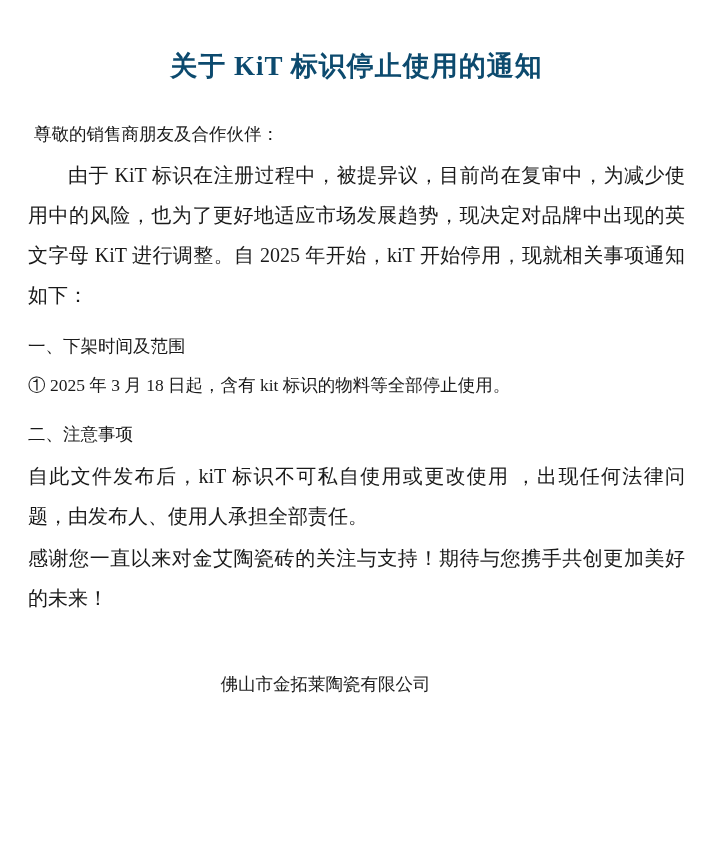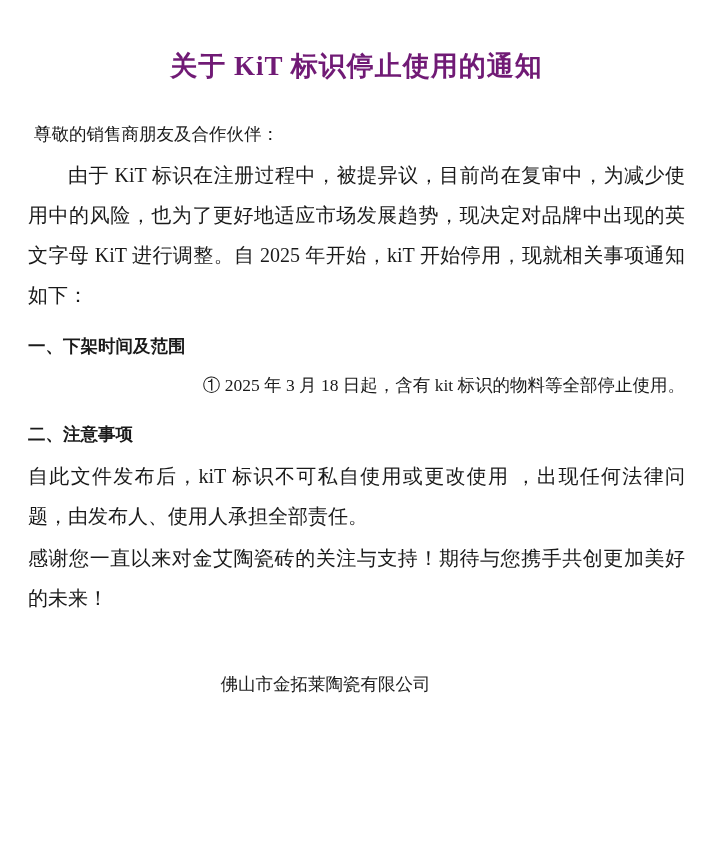--- a/index.html
+++ b/index.html
@@ -20,49 +20,48 @@
     box-sizing: border-box;
     padding: 40px 28px 20px 28px;
     position: relative;
   }
   .doc-title {
     text-align: center;
     font-size: 27px;
     font-weight: bold;
     letter-spacing: 1px;
     margin: 8px 0 34px 0;
-    color: #701a75;
+    color: #0c4a6e;
     font-family: "Liberation Serif", "DejaVu Serif", serif;
   }
   .salutation {
     font-size: 17.5px;
     line-height: 1.9;
     margin: 0 0 4px 6px;
   }
   .para {
     font-size: 20px;
     line-height: 2.0;
     margin: 0 0 2px 0;
     text-align: justify;
     text-justify: inter-ideograph;
   }
   .para.indent {
     text-indent: 2em;
   }
   .section-heading {
     font-size: 17.5px;
-    font-weight: bold;
+    font-weight: normal;
     line-height: 2.0;
     margin: 14px 0 4px 0;
   }
   .list-item {
     font-size: 17.5px;
     line-height: 2.0;
     margin: 0 0 2px 0;
-    text-align: right;
   }
   .circ {
     font-size: 17.5px;
   }
   .signature {
     margin-top: 48px;
     text-align: center;
     padding-right: 62px;
   }
   .sign-company {

